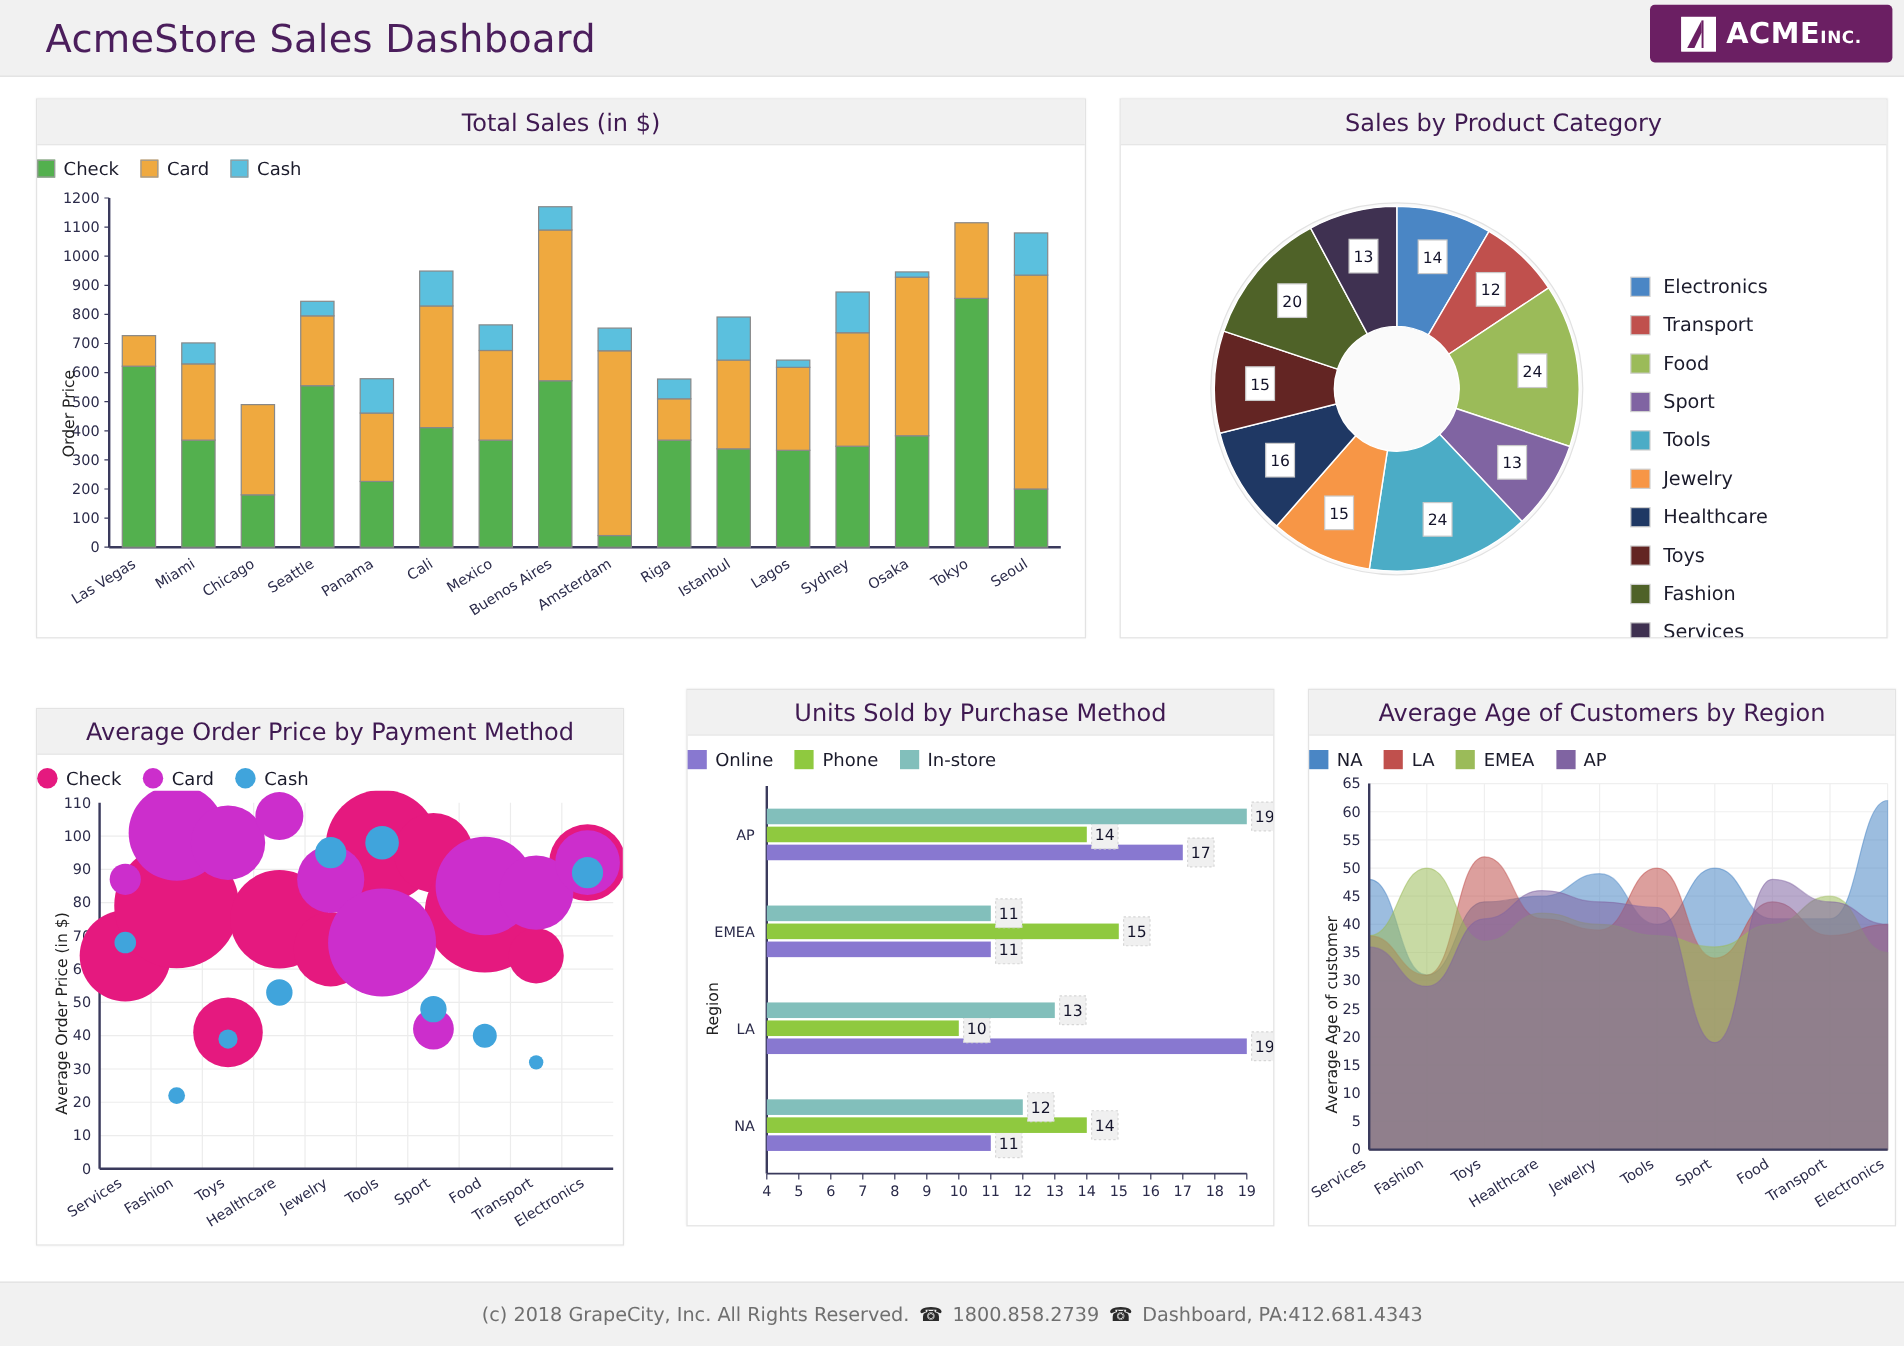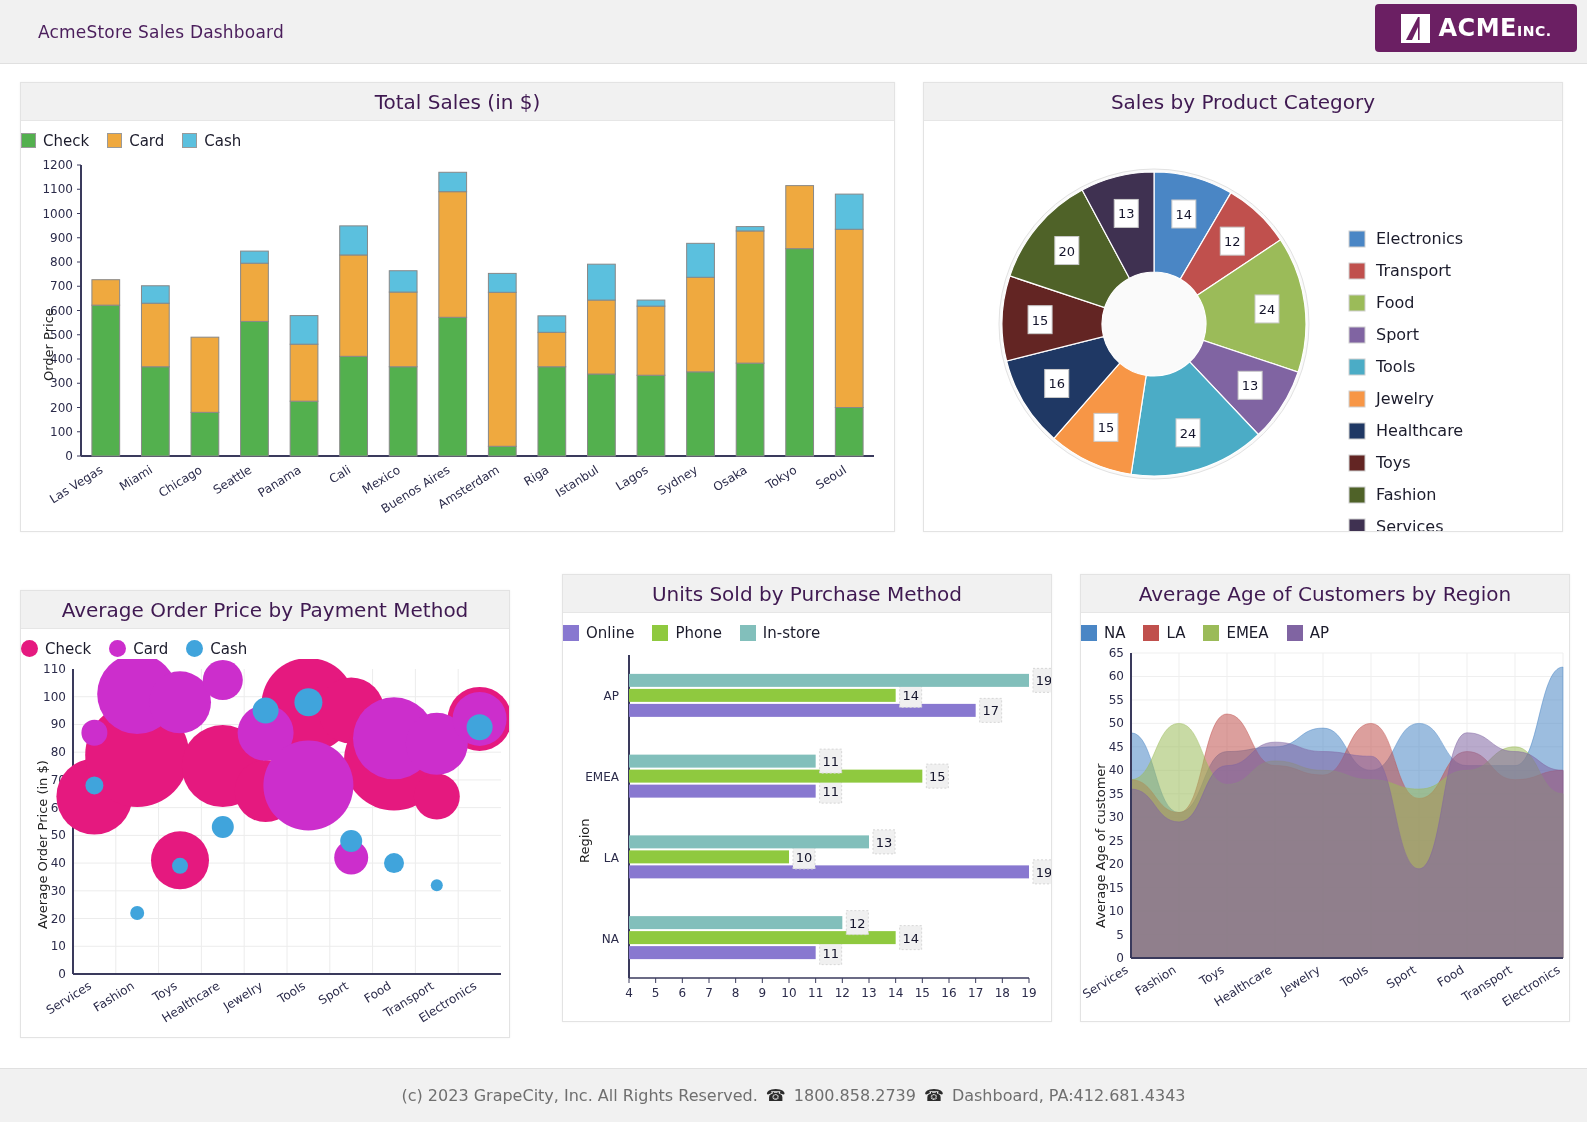--- a/index.html
+++ b/index.html
@@ -15,42 +15,42 @@
   
   .header {
     position: relative;
     height: 64px;
     background: #f1f1f1;
     border-bottom: 1px solid #e0e0e0;
     display: flex; align-items: center;
   }
   .app-title {
     margin-left: 38px;
-    font-size: 17px;
+    font-size: 32px;
     color: #4b1e5c;
     letter-spacing: .2px;
   }
   .logo-box {
     position: absolute; right: 10px; top: 4px;
     width: 202px; height: 48px;
     background: #6b1f63;
     border-radius: 4px;
     display: flex; align-items: center; justify-content: center;
     gap: 9px;
   }
   .logo-mark {
     width: 29px; height: 29px; background:#fff; position: relative;
     display:flex; align-items:center; justify-content:center;
   }
   .logo-mark svg { display:block; }
   .logo-text { color:#fff; font-size: 24px; font-weight: bold; letter-spacing: .5px; }
   .logo-text .inc { font-size: 14px; font-weight: bold; }
 
   
-  .row { display: flex; gap: 28px; padding: 0 20px; }
+  .row { display: flex; gap: 28px; padding: 0 30px; }
   .row1 { margin-top: 18px; }
   .row2 { margin-top: 42px; }
   .panel {
     background: #fff;
     border: 1px solid #e3e3e3;
     box-shadow: 0 0 2px rgba(0,0,0,.06);
     position: relative;
   }
   .panel-head {
     background: #f1f1f1;
@@ -566,20 +566,20 @@
             <text x="336" y="329" class="cat-label" text-anchor="end" transform="rotate(-32 336 329)">Sport</text>
             <text x="384" y="329" class="cat-label" text-anchor="end" transform="rotate(-32 384 329)">Food</text>
             <text x="432" y="329" class="cat-label" text-anchor="end" transform="rotate(-32 432 329)">Transport</text>
             <text x="480" y="329" class="cat-label" text-anchor="end" transform="rotate(-32 480 329)">Electronics</text>
           </svg>
       <div class="axis-label-y" style="left: 12px; top: 315px;">Average Age of customer</div></div>
     </div>
   </div>
 
   <div class="footer">
-    <span class="footer-text">(c) 2023 GrapeCity, Inc. All Rights Reserved.</span>
+    <span class="footer-text">(c) 2018 GrapeCity, Inc. All Rights Reserved.</span>
     <span class="phone-icon">☎</span>
     <span class="footer-text">1800.858.2739</span>
     <span class="phone-icon">☎</span>
     <span class="footer-text">Dashboard, PA:412.681.4343</span>
   </div>
 
 </div>
 
 </body></html>

